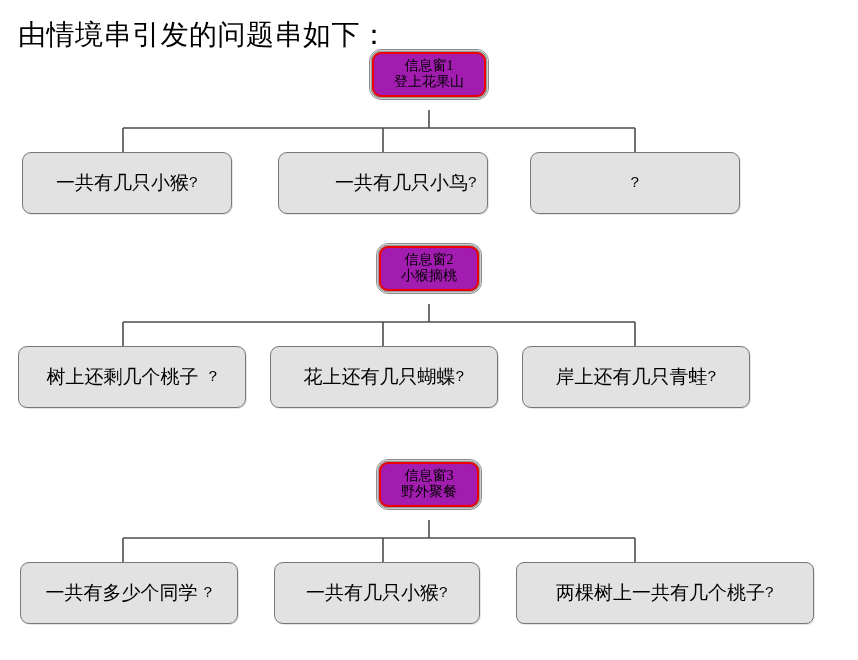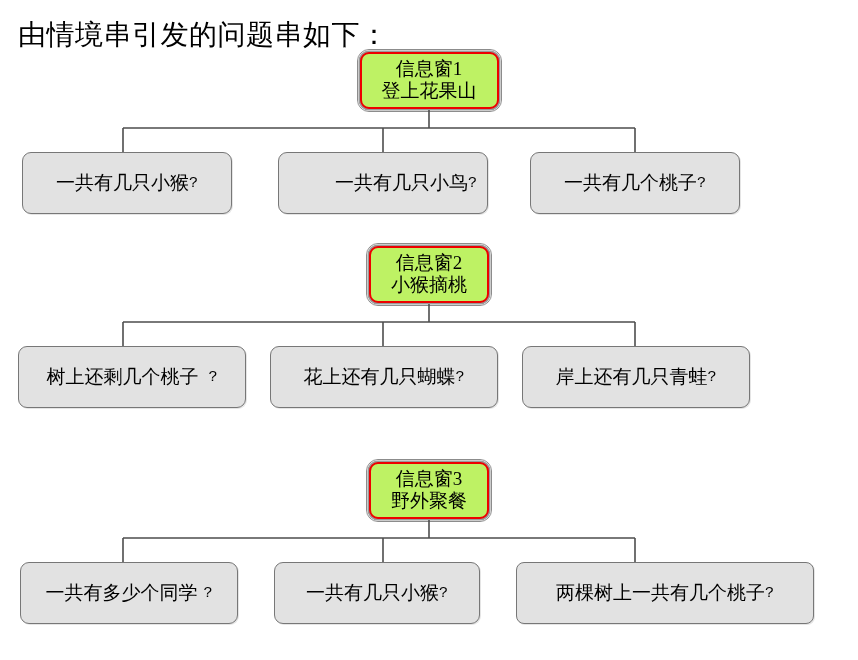--- a/index.html
+++ b/index.html
@@ -37,27 +37,27 @@
     position: absolute;
     left: 0;
     width: 858px;
     height: 58px;
     display: flex;
     justify-content: center;
     align-items: flex-start;
   }
   .root-node {
     box-sizing: border-box;
-    background: #bef264;
+    background: #a21caf;
     border: 2.5px solid #ee0000;
     border-radius: 9px;
     padding: 4px 20px 5px 20px;
     text-align: center;
     line-height: 1.16;
-    font-size: 19px;
+    font-size: 14px;
     box-shadow: 0 0 0 1.5px #9a9a9a;
     position: relative;
   }
   .root-node::after {
     content: "";
     position: absolute;
     left: -5px;
     top: -5px;
     right: -5px;
     bottom: -5px;
@@ -126,21 +126,20 @@
   <div class="leaf-row">
     <div class="leaf" style="left:22px; width:210px;">
       <span>一共有几只小猴</span>
         <span class="qm">?</span>
     </div>
     <div class="leaf" style="left:278px; width:210px;justify-content:flex-end;">
       <span>一共有几只小鸟</span>
         <span class="qm">?</span>
     </div>
     <div class="leaf" style="left:530px; width:210px;">
-      <span>一共有几个桃子</span>
         <span class="qm">?</span>
     </div>
   </div>
 </div>
 
 <div class="group group-2">
   <div class="root-wrap">
     <div class="root-node">
       <span class="root-line-1">信息窗2</span>
       <span class="root-line-2">小猴摘桃</span>

